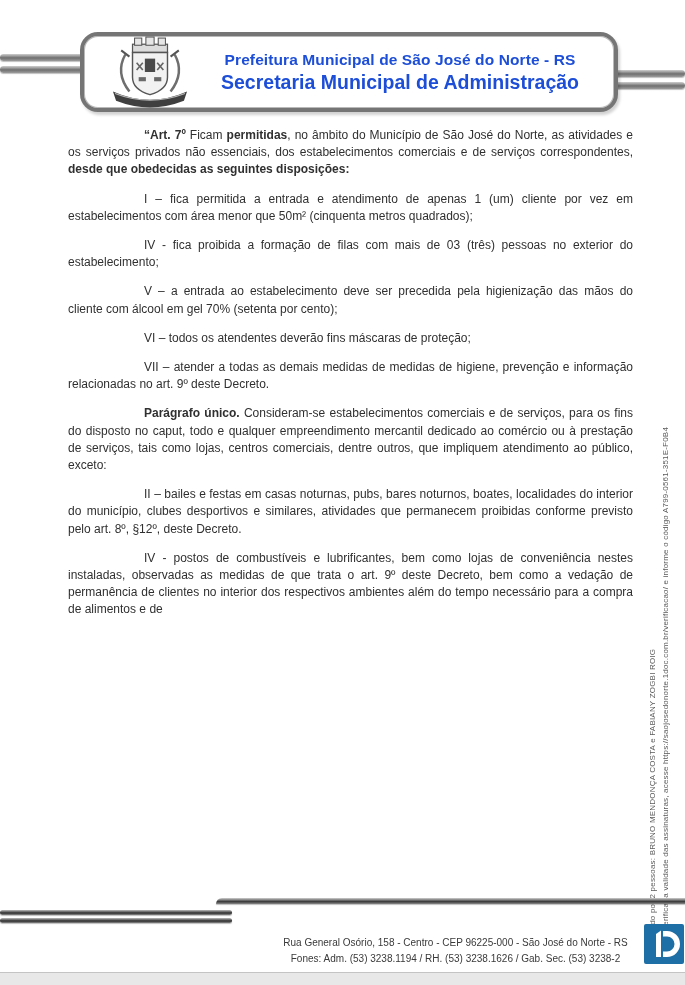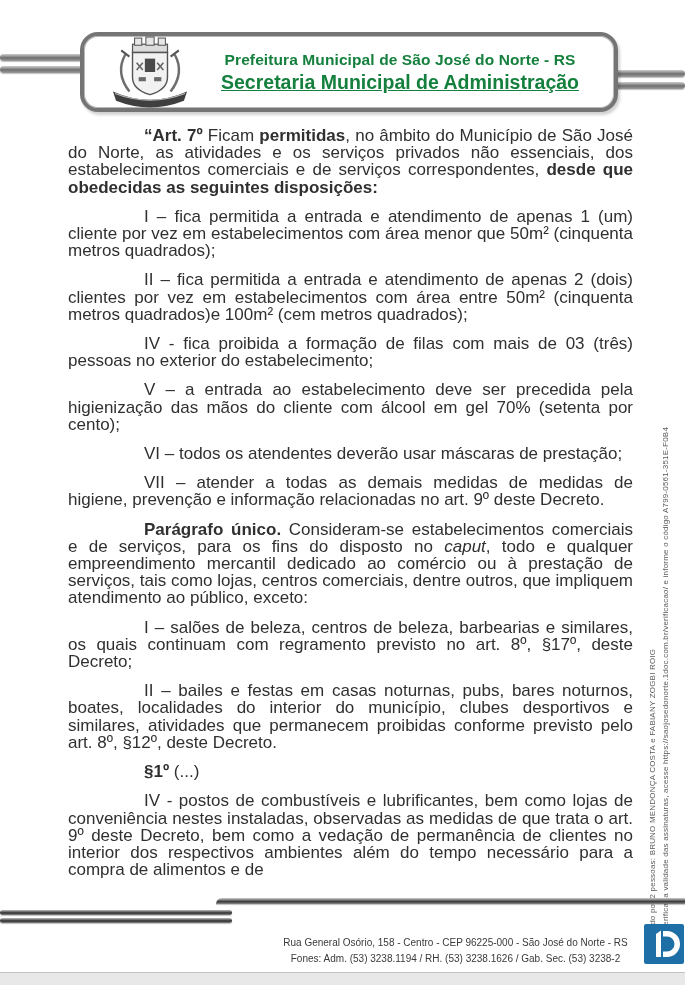--- a/index.html
+++ b/index.html
@@ -20,28 +20,28 @@
   .bar.ftop{left:216px;top:898px;width:469px;height:6px;border-radius:10px 0 0 0;
        background:linear-gradient(#cfcfcf,#3a3a3a 60%,#8a8a8a);}
   
   .header-box{
     position:absolute;left:80px;top:32px;width:538px;height:80px;background:#fff;
     border:4px solid #757575;border-radius:18px;box-sizing:border-box;
     box-shadow:2px 3px 3px rgba(0,0,0,.18), inset 0 0 0 1px #b9b9b9;
     display:flex;align-items:center;z-index:2;
   }
   .crest{margin-left:16px;flex:0 0 auto;}
-  .header-titles{flex:1;text-align:center;padding-right:14px;color:#15803d;}
+  .header-titles{flex:1;text-align:center;padding-right:14px;color:#1d4ed8;}
   .t1{font-size:15.5px;font-weight:bold;letter-spacing:.1px;}
-  .t2{font-size:19.5px;font-weight:bold;margin-top:2px;text-decoration:underline;}
+  .t2{font-size:19.5px;font-weight:bold;margin-top:2px;}
   
-  .body-text{position:absolute;left:68px;top:127px;width:565px;font-size:17px;line-height:17.2px;}
+  .body-text{position:absolute;left:68px;top:127px;width:565px;font-size:12px;line-height:17.2px;}
   .para{margin:0 0 12px 0;text-align:justify;text-indent:76px;}
   .para .b{font-weight:bold;}
-  .para .i{font-style:italic;}
+  .para .i{}
   
   .sig-line{position:absolute;white-space:nowrap;transform:rotate(-90deg);
     transform-origin:0 0;font-size:8px;color:#5a5a5a;letter-spacing:.2px;}
   .sig1{left:648px;top:950px;}
   .sig2{left:661px;top:950px;}
   
   .footer-text{position:absolute;left:230px;right:4px;top:920px;text-align:center;
     font-size:10px;line-height:15.5px;color:#3a3a3a;margin-top:15px;}
   .onedoc{position:absolute;left:644px;top:924px;width:40px;height:40px;z-index:3;}
   .bottom-strip{position:absolute;left:0;right:0;top:972px;height:13px;
@@ -81,29 +81,26 @@
     </svg>
     <div class="header-titles">
       <div class="t1">Prefeitura Municipal de São José do Norte - RS</div>
       <div class="t2">Secretaria Municipal de Administração</div>
     </div>
   </header>
 
   <main class="body-text">
       <p class="para"><span class="b">“Art. 7º</span><span> Ficam </span><span class="b">permitidas</span><span>, no âmbito do Município de São José do Norte, as atividades e os serviços privados não essenciais, dos estabelecimentos comerciais e de serviços correspondentes, </span><span class="b">desde que obedecidas as seguintes disposições:</span></p>
       <p class="para"><span>I – fica permitida a entrada e atendimento de apenas 1 (um) cliente por vez em estabelecimentos com área menor que 50m² (cinquenta metros quadrados);</span></p>
-      <p class="para"><span>II – fica permitida a entrada e atendimento de apenas 2 (dois) clientes por vez em estabelecimentos com área entre 50m² (cinquenta metros quadrados)e 100m² (cem metros quadrados);</span></p>
       <p class="para"><span>IV - fica proibida a formação de filas com mais de 03 (três) pessoas no exterior do estabelecimento;</span></p>
       <p class="para"><span>V – a entrada ao estabelecimento deve ser precedida pela higienização das mãos do cliente com álcool em gel 70% (setenta por cento);</span></p>
-      <p class="para"><span>VI – todos os atendentes deverão usar máscaras de prestação;</span></p>
+      <p class="para"><span>VI – todos os atendentes deverão fins máscaras de proteção;</span></p>
       <p class="para"><span>VII – atender a todas as demais medidas de medidas de higiene, prevenção e informação relacionadas no art. 9º deste Decreto.</span></p>
       <p class="para"><span class="b">Parágrafo único.</span><span> Consideram-se estabelecimentos comerciais e de serviços, para os fins do disposto no </span><span class="i">caput</span><span>, todo e qualquer empreendimento mercantil dedicado ao comércio ou à prestação de serviços, tais como lojas, centros comerciais, dentre outros, que impliquem atendimento ao público, exceto:</span></p>
-      <p class="para"><span>I – salões de beleza, centros de beleza, barbearias e similares, os quais continuam com regramento previsto no art. 8º, §17º, deste Decreto;</span></p>
       <p class="para"><span>II – bailes e festas em casas noturnas, pubs, bares noturnos, boates, localidades do interior do município, clubes desportivos e similares, atividades que permanecem proibidas conforme previsto pelo art. 8º, §12º, deste Decreto.</span></p>
-      <p class="para"><span class="b">§1º</span><span> (...)</span></p>
       <p class="para"><span>IV - postos de combustíveis e lubrificantes, bem como lojas de conveniência nestes instaladas, observadas as medidas de que trata o art. 9º deste Decreto, bem como a vedação de permanência de clientes no interior dos respectivos ambientes além do tempo necessário para a compra de alimentos e de</span></p>
     </main>
 
   <span class="sig-line sig1">Assinado por 2 pessoas: BRUNO MENDONÇA COSTA e FABIANY ZOGBI ROIG</span>
   <span class="sig-line sig2">Para verificar a validade das assinaturas, acesse https://saojosedonorte.1doc.com.br/verificacao/ e informe o código A799-0561-351E-F0B4</span>
 
   <div class="bar fl1"></div>
   <div class="bar fl2"></div>
   <div class="bar ftop"></div>
   <footer class="footer-text">

